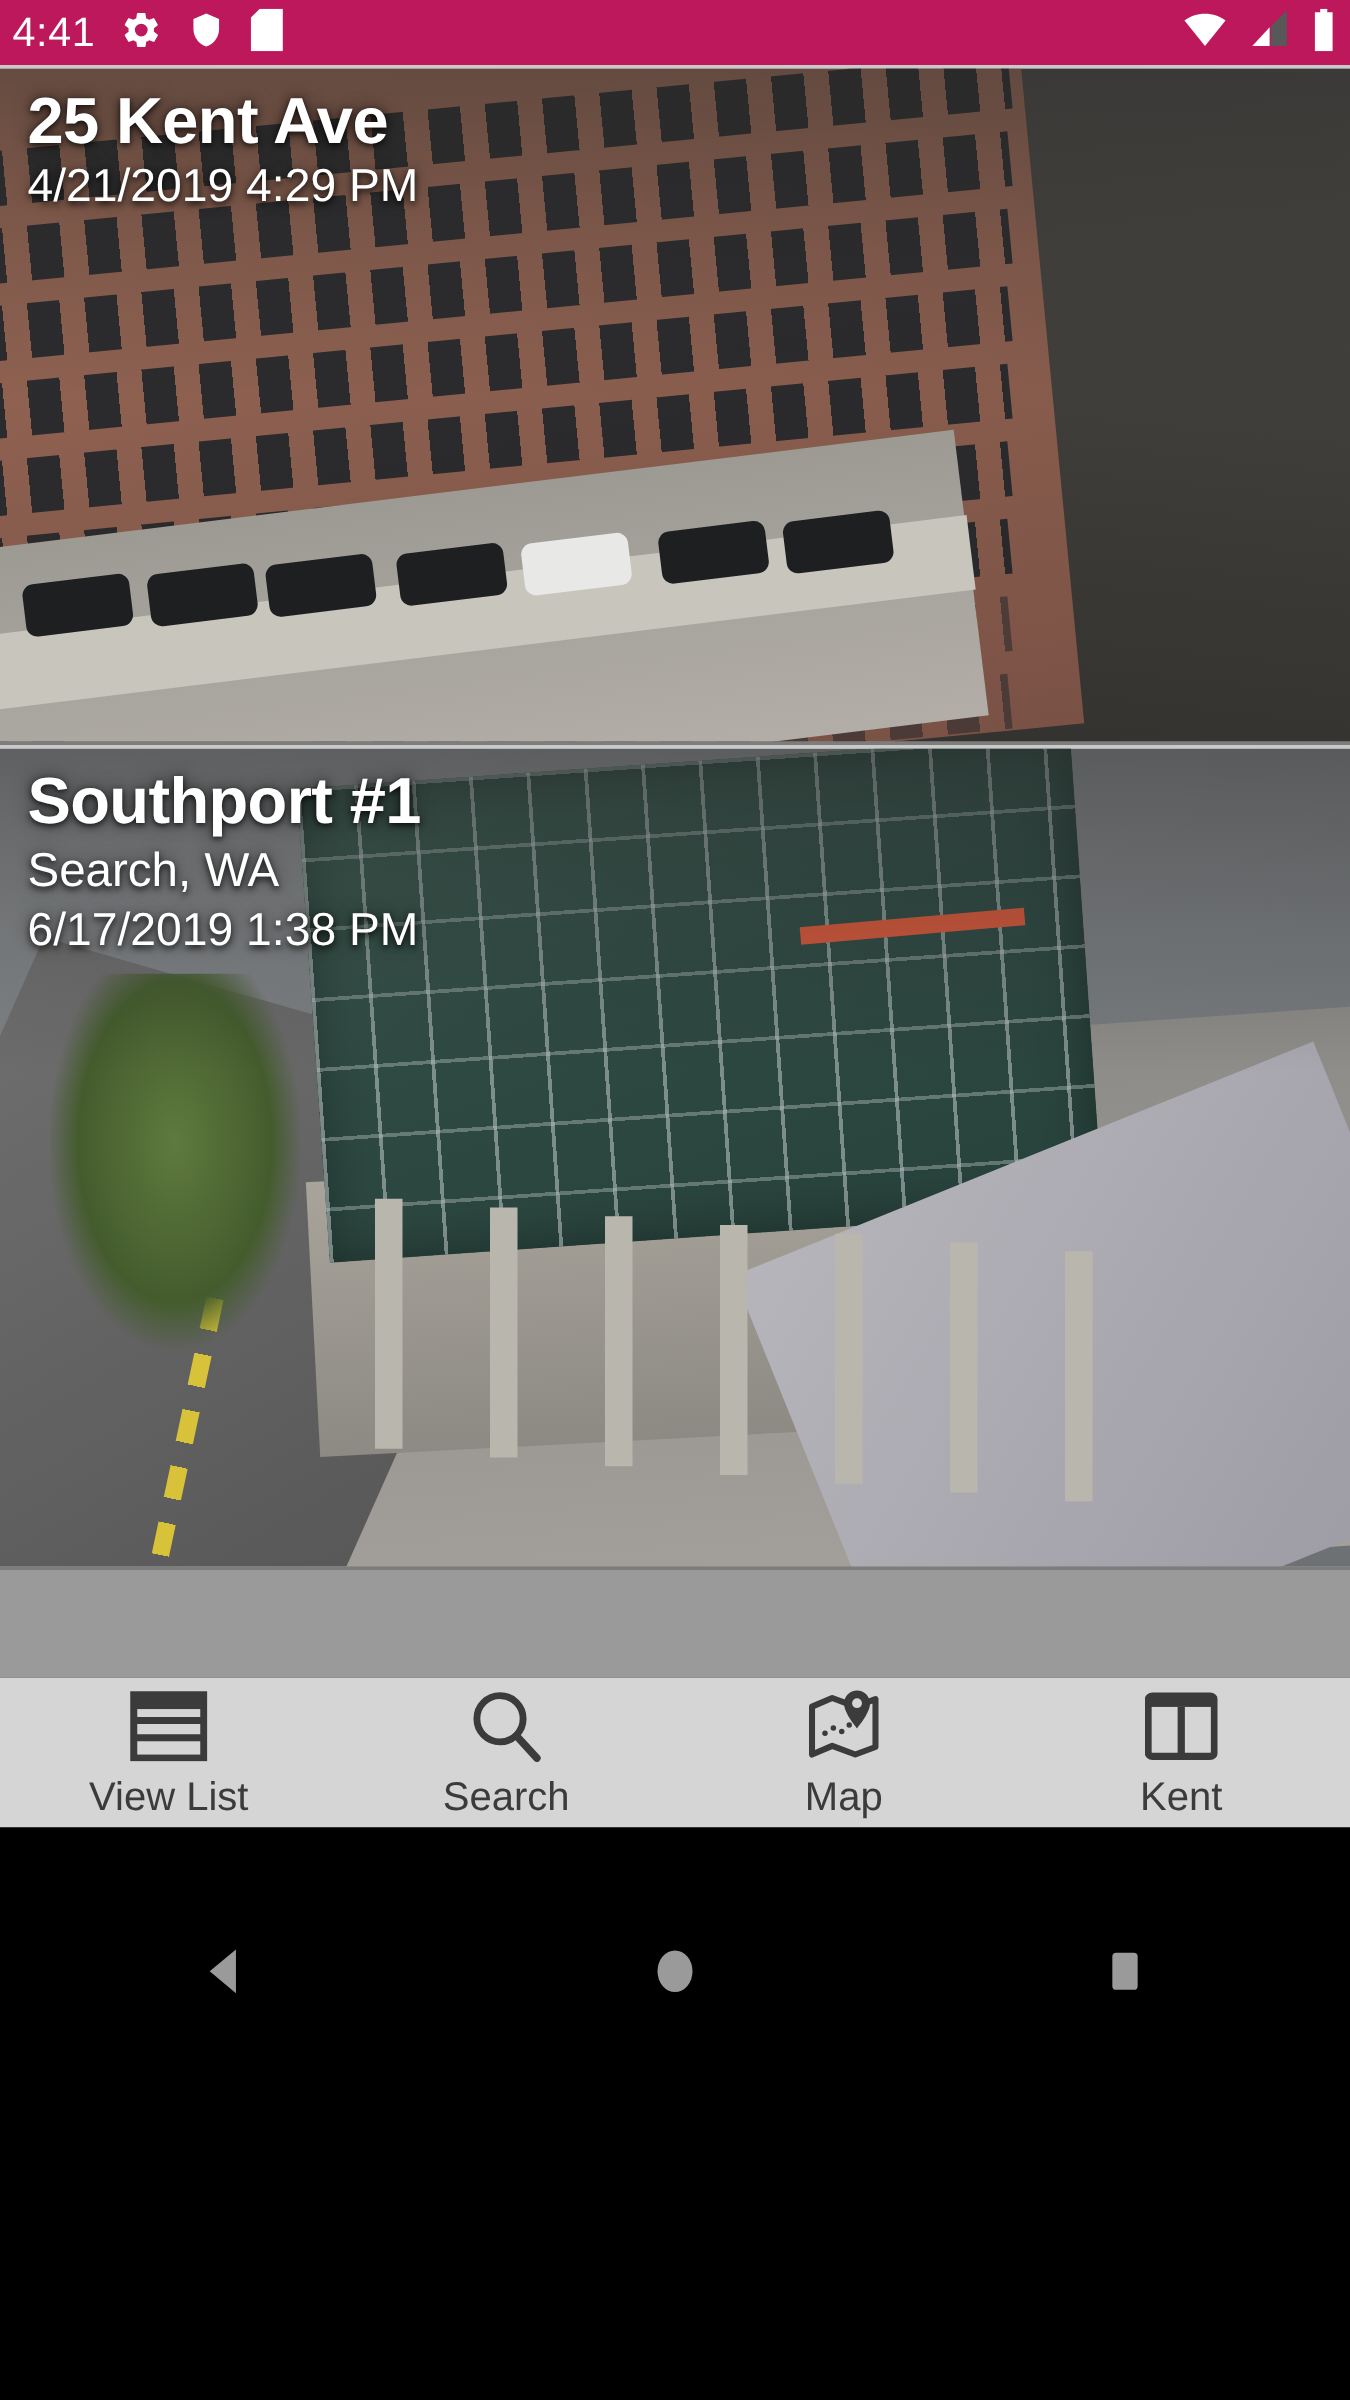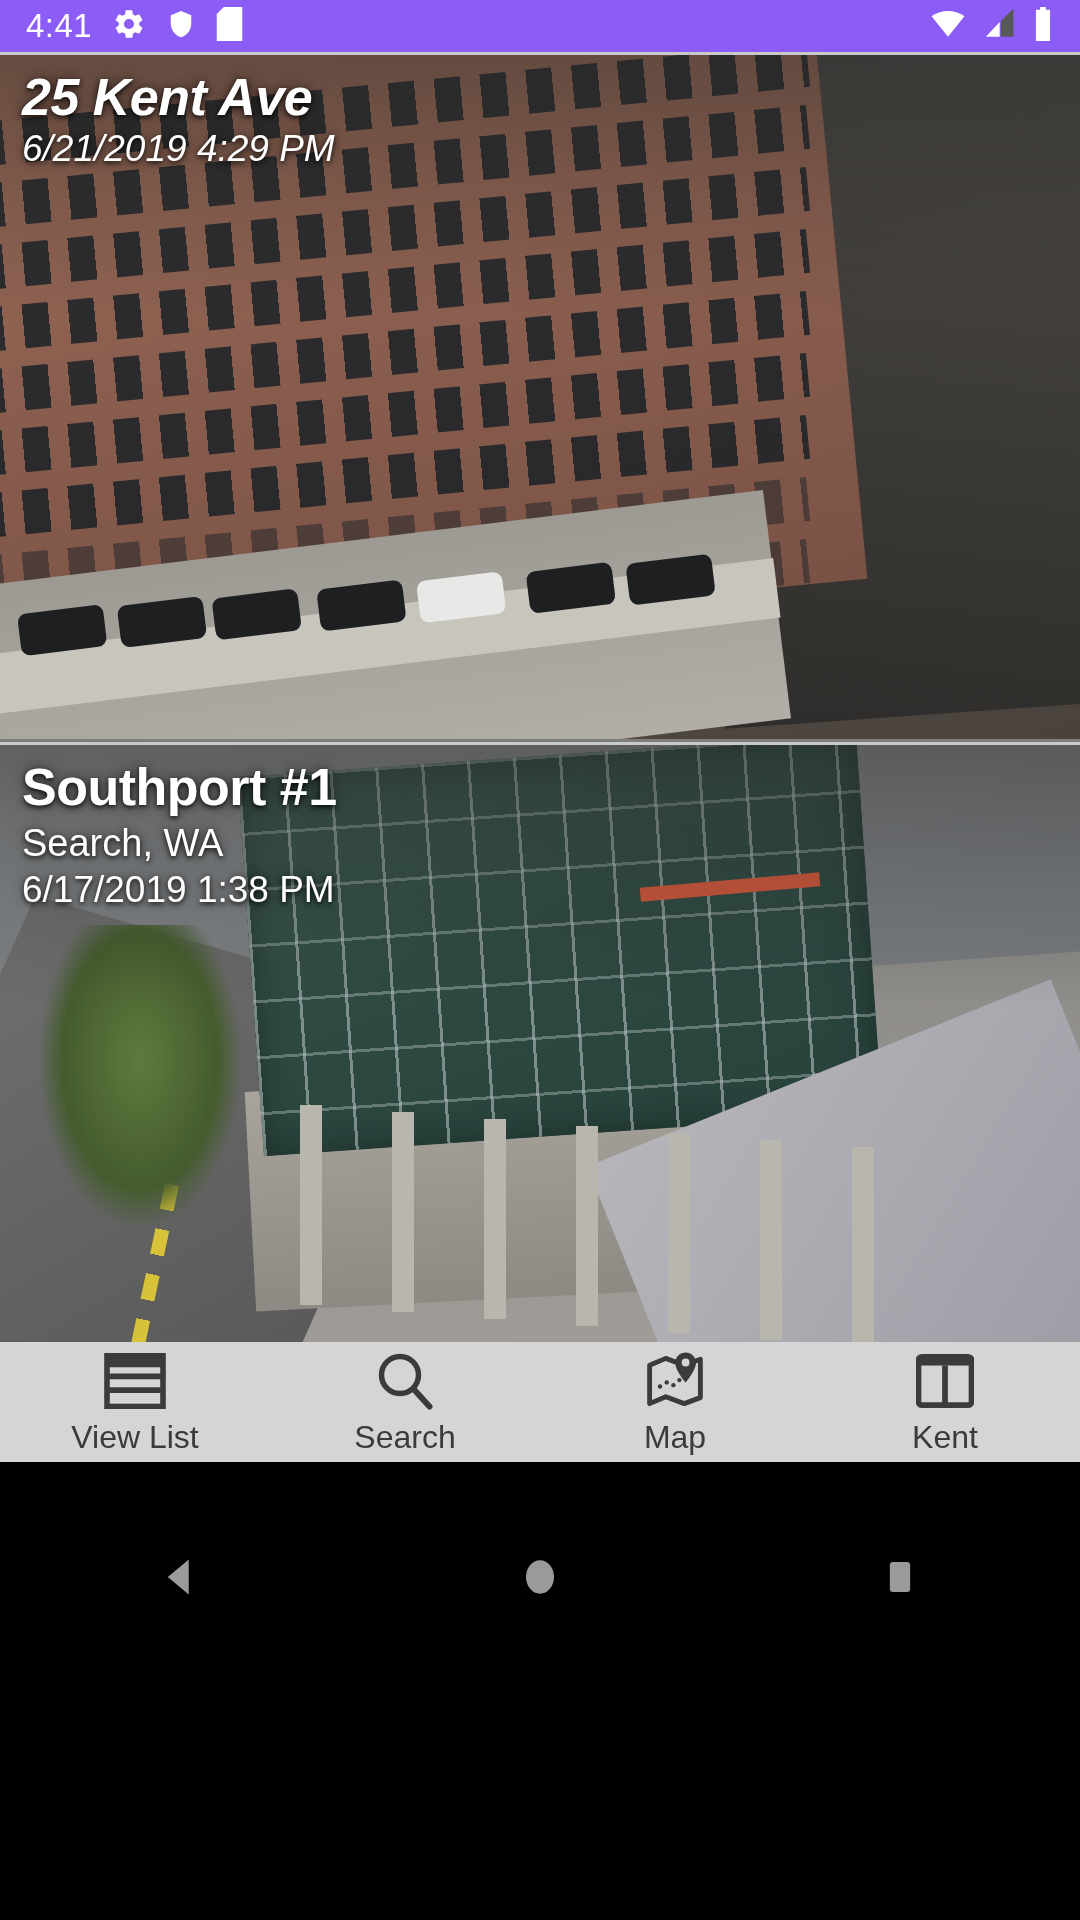--- a/index.html
+++ b/index.html
@@ -7,40 +7,40 @@
     width:1080px; height:1920px;
     background:#000;
     font-family:"Liberation Sans", sans-serif;
     overflow:hidden;
   }
   #app { position:relative; width:1080px; height:1920px; background:#000; }
 
   
   .statusbar {
     position:absolute; top:0; left:0; width:1080px; height:52px;
-    background:#8b5cf6; display:flex; align-items:center;
-    padding:0 26px;
+    background:#be185d; display:flex; align-items:center;
+    padding:0 10px;
   }
   .sb-left { display:flex; align-items:center; gap:20px; }
   .sb-time { color:#fff; font-size:33px; letter-spacing:0.5px; font-family:"Liberation Sans", sans-serif; }
   .sb-right { margin-left:auto; display:flex; align-items:center; gap:14px; }
   .sb-icon { display:block; }
 
   
   .cardlist {
     position:absolute; top:52px; left:0; width:1080px; height:1290px;
     background:#9a9a9a; overflow:hidden;
   }
   .card {
     position:relative; width:1080px;
     border-top:3px solid #c9c9c9;
     border-bottom:3px solid #7d7d7d;
     overflow:hidden;
   }
-  .card-1 { height:690px;font-style:italic; }
+  .card-1 { height:544px; }
   .card-2 { height:660px; }
 
   .card-photo { position:absolute; inset:0; overflow:hidden; }
   .card-overlay {
     position:absolute; top:0; left:0; right:0; height:260px;
     background:linear-gradient(to bottom, rgba(40,40,40,0.45) 0%, rgba(40,40,40,0.18) 55%, rgba(40,40,40,0) 100%);
     pointer-events:none;
   }
   .card-text {
     position:absolute; left:22px; top:14px; right:20px; z-index:3;
@@ -233,21 +233,21 @@
               <div class="p1-car" style="left: 320px; top: 12px;"></div>
               <div class="p1-car p1-carw" style="left: 420px; top: 16px;"></div>
               <div class="p1-car" style="left: 530px; top: 20px;"></div>
               <div class="p1-car" style="left: 630px; top: 24px;"></div>
             </div>
         </div>
       </div>
       <div class="card-overlay"></div>
       <div class="card-text">
         <div class="card-title">25 Kent Ave</div>
-        <div class="card-date">6/21/2019 4:29 PM</div>
+        <div class="card-date">4/21/2019 4:29 PM</div>
       </div>
     </div>
 
     <div class="card card-2">
       <div class="card-photo">
         <div class="photo">
           <div class="p2-sky"></div>
           <div class="p2-ground"></div>
           <div class="p2-road"></div>
           <div class="p2-yellow"></div>

